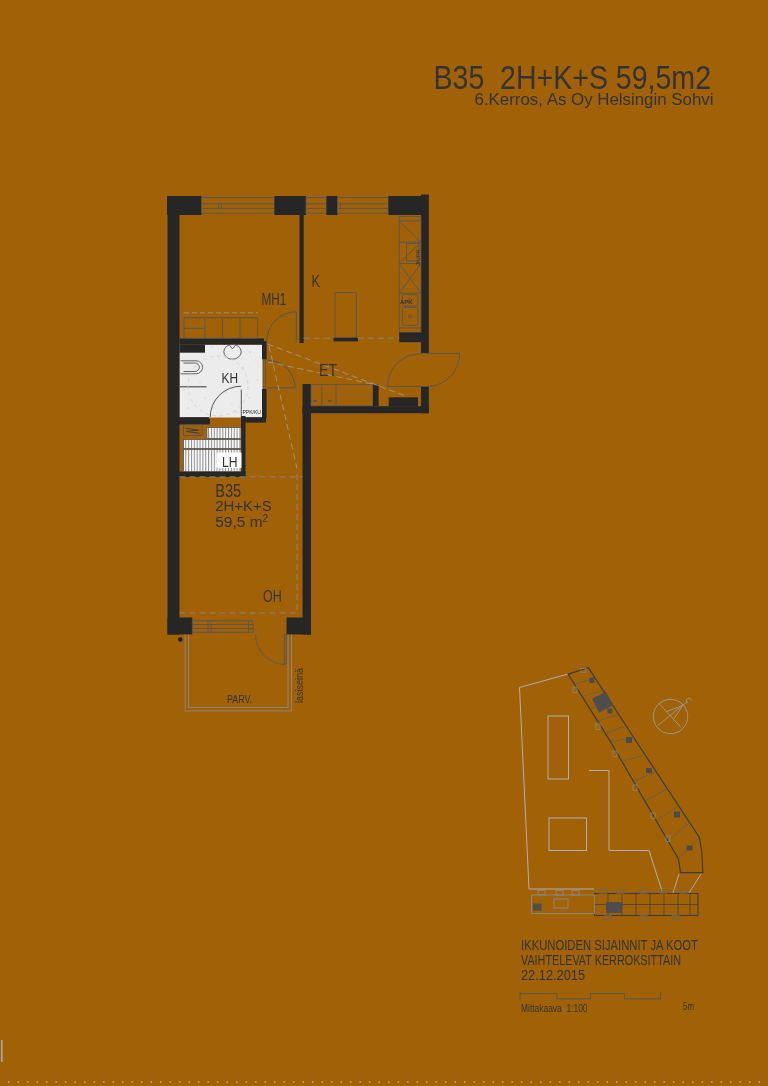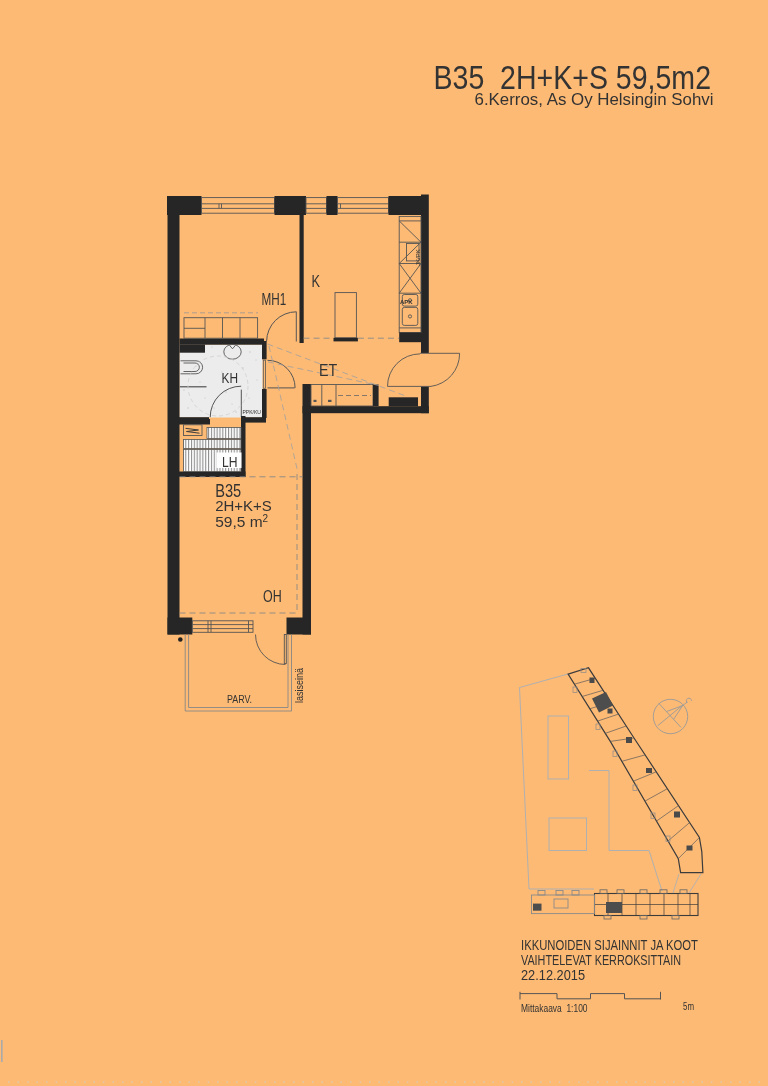--- a/index.html
+++ b/index.html
@@ -1,16 +1,16 @@
 <!DOCTYPE html>
 <html><head>
 <meta charset="utf-8">
 <style>
   html,body{margin:0;padding:0;background:#fff;}
-  #page{position:relative;width:768px;height:1086px;background:#fdba74;overflow:hidden;
+  #page{position:relative;width:768px;height:1086px;background:#a16207;overflow:hidden;
         font-family:"Liberation Sans",sans-serif;}
   svg{position:absolute;left:0;top:0;}
   text{font-family:"Liberation Sans",sans-serif;fill:#333;}
 </style>
 </head>
 <body>
 <div id="page">
 <svg width="768" height="1086" viewBox="0 0 768 1086">
 <defs>
   <pattern id="hatchV" width="2.85" height="4" patternUnits="userSpaceOnUse">

